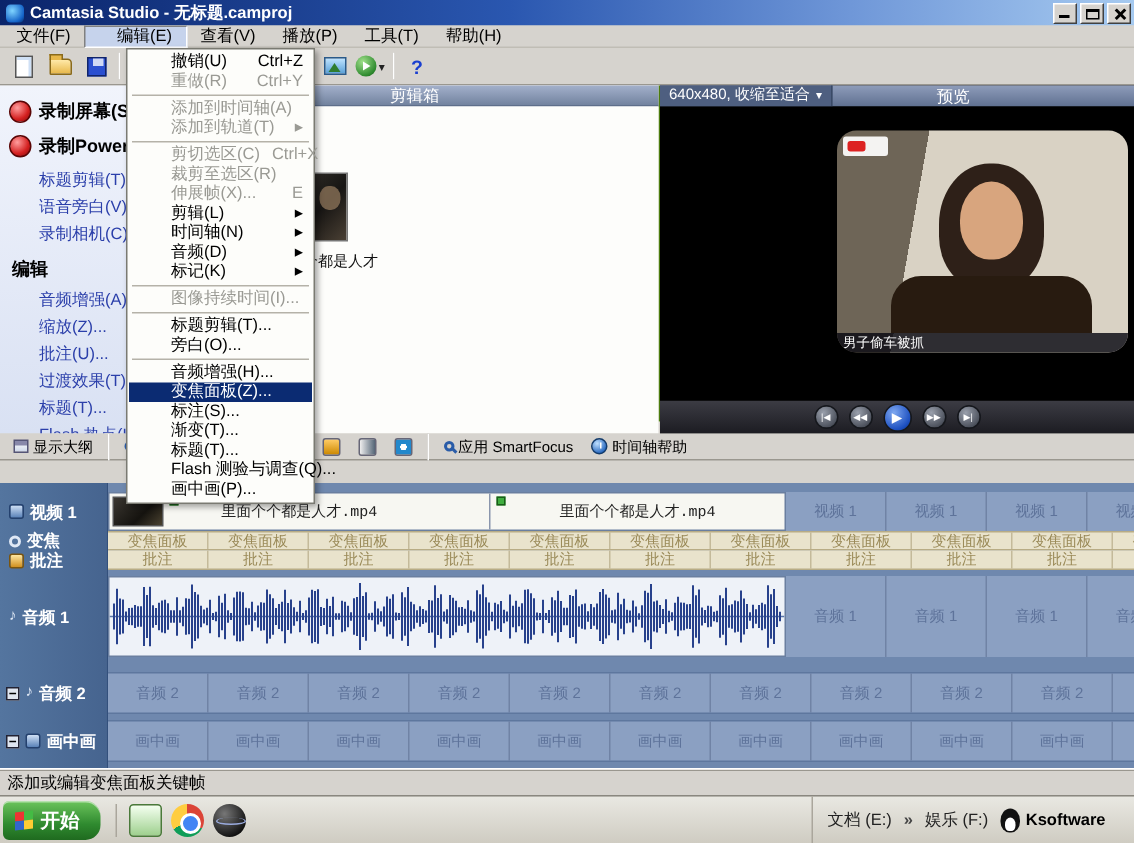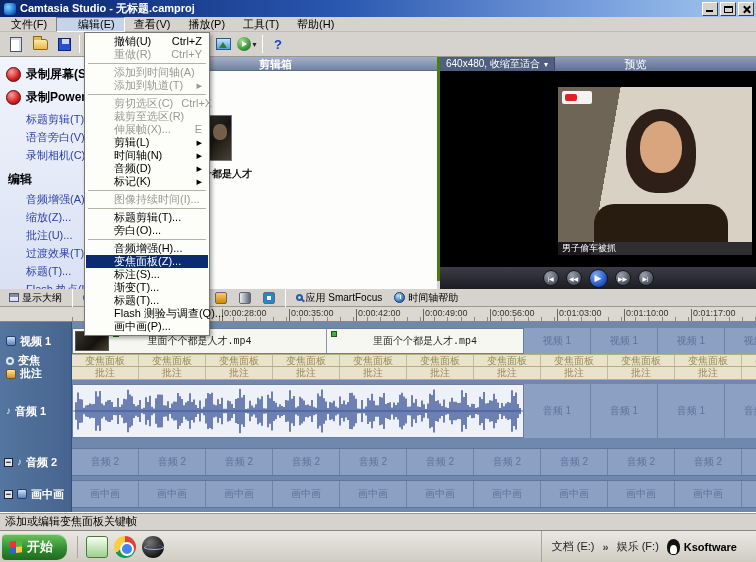--- a/index.html
+++ b/index.html
@@ -53,38 +53,38 @@
     font-size:11px; line-height:14px; text-align:center; position:relative; }
 
   .task-panel { width:114px; height:232px; background:linear-gradient(#f1f4fc,#d9e1f3);
     border-right:1px solid #8a96ad; padding:6px 0 0 6px; overflow:hidden; }
   .tp-record { display:flex; align-items:center; gap:5px; margin:3px 0 6px 0; font-weight:bold; font-size:12px; white-space:nowrap; }
   .rec-ball { width:15px; height:15px; border-radius:50%; flex:none;
     background:radial-gradient(circle at 35% 30%,#ff9d9d,#d42020 60%,#7c0a0a); border:1px solid #5a0505; }
   .tp-link { color:#2b3faa; margin:3px 0 3px 20px; white-space:nowrap; cursor:pointer; }
   .tp-header { font-weight:bold; margin:8px 0 4px 2px; font-size:12px; }
 
-  .clipbin { width:326px; height:224px; border-right:3px solid #4d7c0f; background:#fff;font-weight:bold; }
+  .clipbin { width:326px; height:224px; border-right:1px solid #4d7c0f; background:#fff; }
   .clipbin .pane-header { border-bottom:1px solid #5e6e8a; }
   .cb-body { position:relative; width:100%; height:218px; background:#fdfdfb; }
   .cb-thumb { position:absolute; left:76px; top:44px; width:42px; height:46px; border:1px solid #777;
     background:linear-gradient(135deg,#3a3630 0%,#171513 55%,#4a4034 100%); }
   .cb-thumb::after { content:""; position:absolute; right:4px; top:8px; width:14px; height:16px;
     background:#8a7258; border-radius:45%; opacity:.8; }
   .cb-label { position:absolute; left:48px; top:96px; width:100px; text-align:center; font-size:10px; color:#111; white-space:nowrap; overflow:hidden; }
 
   .preview { width:316px; height:232px; background:#000; display:flex; flex-direction:column; }
   .pv-header { height:14px; background:linear-gradient(#8e9cba,#5f7090); display:flex; align-items:center; }
   .pv-size { background:#4e5f80; color:#fff; font-size:10px; height:14px; line-height:14px;
     padding:0 6px; border-right:1px solid #3a4a66; white-space:nowrap; cursor:pointer; }
   .pv-size .arr { font-size:8px; margin-left:4px; }
   .pv-title { color:#fff; font-size:11px; margin:0 auto; transform:translateX(-20px); }
   .pv-video-area { position:relative; flex:1; background:#000; overflow:hidden; }
-  .pv-frame { position:absolute; right:4px; top:16px; width:194px; height:168px;
-    background:linear-gradient(100deg,#6e6557 0 28%,#d9d2c4 28% 100%); overflow:hidden; }
+  .pv-frame { position:absolute; right:4px; top:16px; width:194px; height:148px;
+    background:linear-gradient(100deg,#6e6557 0 28%,#d9d2c4 28% 100%); overflow:hidden;border-radius:13px; }
   .person-hair { position:absolute; right:56px; top:22px; width:70px; height:84px; background:#2e2018; border-radius:48% 48% 42% 42%; }
   .person-face { position:absolute; right:70px; top:34px; width:42px; height:52px; background:#d8a57e; border-radius:50% 50% 46% 46%; }
   .person-body { position:absolute; right:24px; bottom:13px; width:134px; height:38px; background:#281b10; border-radius:20px 20px 0 0; }
   .pv-watermark { position:absolute; left:4px; top:4px; width:30px; height:13px; background:rgba(255,255,255,.92); border-radius:2px; }
   .pv-watermark::before { content:""; position:absolute; left:3px; top:3px; width:12px; height:7px; background:#d22; border-radius:2px; }
   .pv-caption { position:absolute; left:0; bottom:0; right:0; height:13px; background:rgba(8,8,18,.82);
     color:#fff; font-size:9px; line-height:13px; padding-left:4px; }
   .pv-transport { height:22px; background:linear-gradient(#3c3c44,#1c1c22); display:flex; align-items:center; justify-content:center; gap:7px; }
   .tr-btn { width:16px; height:16px; border-radius:50%; background:radial-gradient(circle at 35% 30%,#9aa0ac,#4a4f5a 75%);
     color:#fff; font-size:6px; display:flex; align-items:center; justify-content:center; border:1px solid #15171c; cursor:pointer; white-space:nowrap; }
@@ -348,32 +348,20 @@
     <div class="tlb-btn">
       <span class="mag"></span>
       <span>应用 SmartFocus</span>
     </div>
     <div class="tlb-btn">
       <span class="clock-ic"></span>
       <span>时间轴帮助</span>
     </div>
   </div>
 
-  <div class="ruler">
-      <span class="ruler-label" style="left: 90px;">0:00:14:00</span>
-      <span class="ruler-label" style="left: 157px;">0:00:21:00</span>
-      <span class="ruler-label" style="left: 224px;">0:00:28:00</span>
-      <span class="ruler-label" style="left: 291px;">0:00:35:00</span>
-      <span class="ruler-label" style="left: 358px;">0:00:42:00</span>
-      <span class="ruler-label" style="left: 425px;">0:00:49:00</span>
-      <span class="ruler-label" style="left: 492px;">0:00:56:00</span>
-      <span class="ruler-label" style="left: 559px;">0:01:03:00</span>
-      <span class="ruler-label" style="left: 626px;">0:01:10:00</span>
-      <span class="ruler-label" style="left: 693px;">0:01:17:00</span>
-    </div>
 
   <div class="tracks">
     <div class="labelcol">
       <div class="trk-label" style="top:6px;height:26px">
           <span class="ti ti-video"></span>
           <span>视频 1</span>
         </div>
       <div class="trk-label" style="top:32px;height:13px">
           <span class="ti ti-zoom"></span>
           <span>变焦</span>

